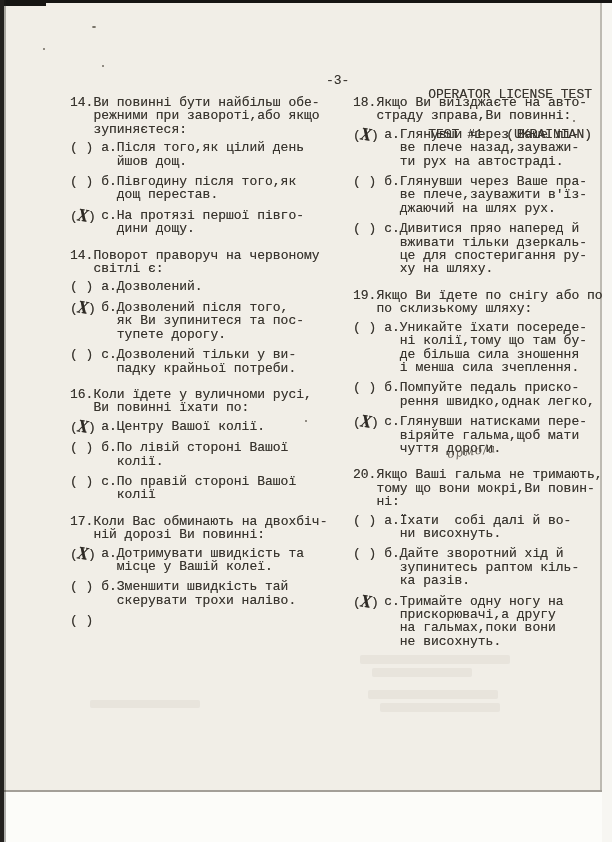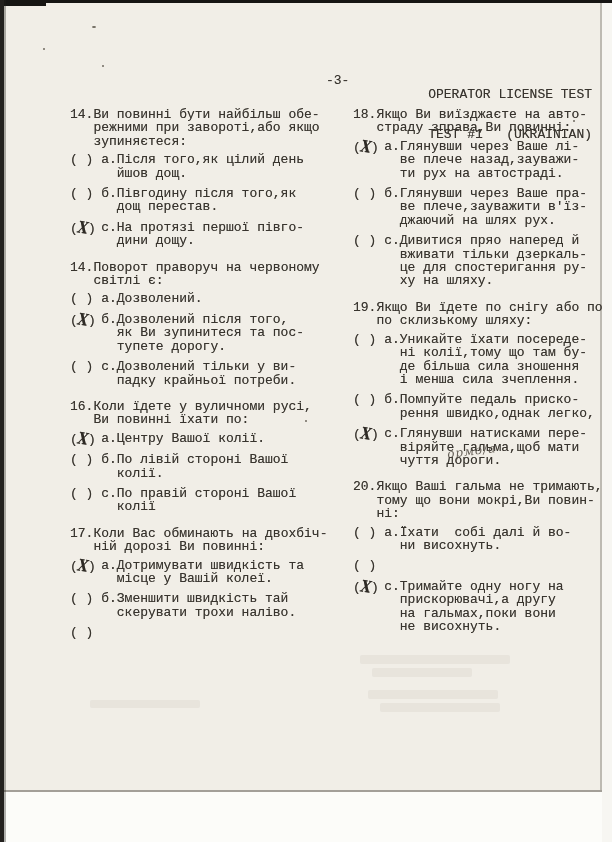--- a/index.html
+++ b/index.html
@@ -13,21 +13,21 @@
   .edge-top{position:absolute;left:0;top:0;width:612px;height:3px;background:#161513;}
   .edge-top-bump{position:absolute;left:0;top:0;width:46px;height:6px;background:#161513;}
   .edge-left{position:absolute;left:0;top:0;width:4px;height:842px;background:#23211e;}
   .edge-left-soft{position:absolute;left:4px;top:0;width:2px;height:842px;background:rgba(35,33,30,0.35);}
 
   .typed{color:#38342e;font-size:13px;line-height:13.4px;text-shadow:0 0 0.5px rgba(56,52,46,0.55);}
   .header{position:absolute;top:61px;right:20px;text-align:right;white-space:pre;}
   .header .hline{display:block;}
   .page-number{position:absolute;left:326px;top:74px;}
 
-  .col{position:absolute;top:108px;}
+  .col{position:absolute;top:96px;}
   .col-left{left:70px;width:276px;}
   .col-right{left:353px;width:250px;}
 
   .question{margin-bottom:13px;}
   .stem{white-space:pre-wrap;padding-left:23.4px;text-indent:-23.4px;margin-bottom:5px;}
   .option{display:flex;margin-bottom:7px;}
   .mark{flex:0 0 31.2px;white-space:pre;}
   .opt-text{white-space:pre-wrap;padding-left:15.6px;text-indent:-15.6px;}
   .x-mark{display:inline-block;font-family:"DejaVu Serif",serif;font-style:italic;font-weight:bold;transform:rotate(9deg) scaleY(1.25);transform-origin:center;color:#2e2a25;}
 
@@ -183,20 +183,23 @@
         <div class="stem">20.Якщо Ваші гальма не тримають,
 тому що вони мокрі,Ви повин-
 ні:</div>
         <div class="option">
           <span class="mark">( )</span>
           <div class="opt-text">а.Їхати  собі далі й во-
 ни висохнуть.</div>
         </div>
         <div class="option">
           <span class="mark">( )</span>
+          <div class="opt-text">б.Дайте зворотний хід й
+зупинитесь раптом кіль-
+ка разів.</div>
         </div>
         <div class="option">
           <span class="mark">(<span class="x-mark">X</span>)</span>
           <div class="opt-text">с.Тримайте одну ногу на
 прискорювачі,а другу
 на гальмах,поки вони
 не висохнуть.</div>
         </div>
       </div>
     </div>

